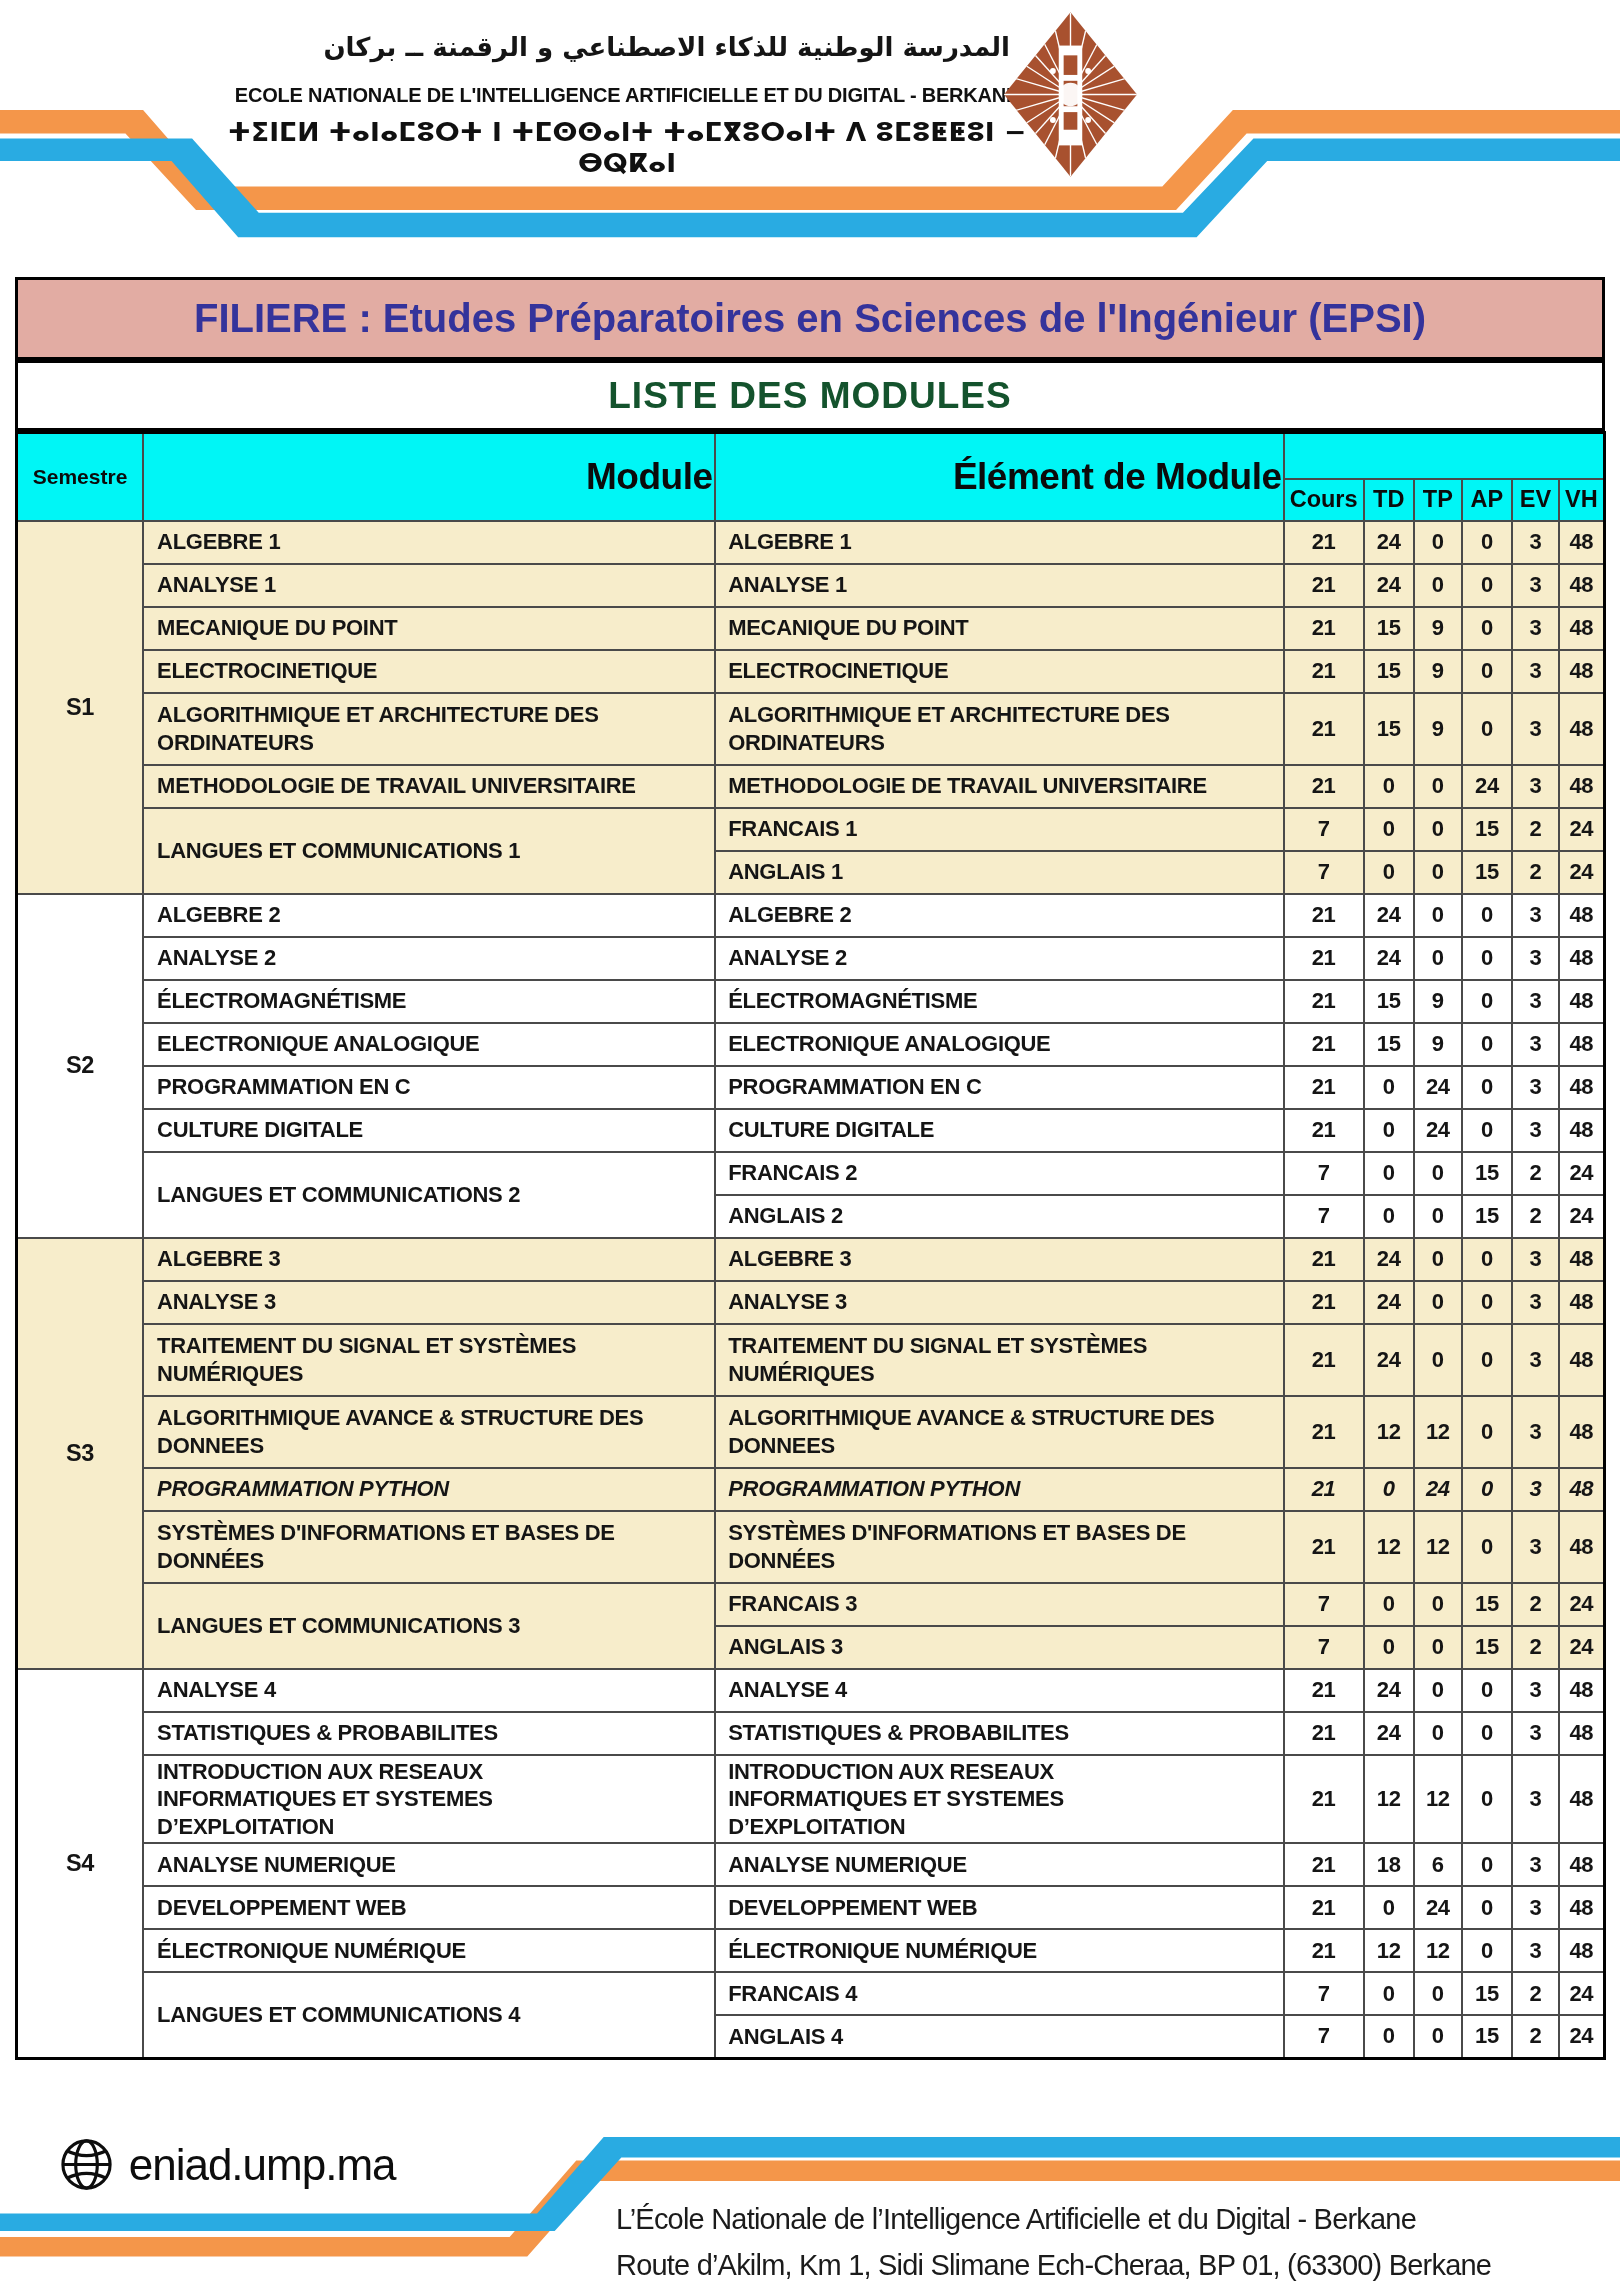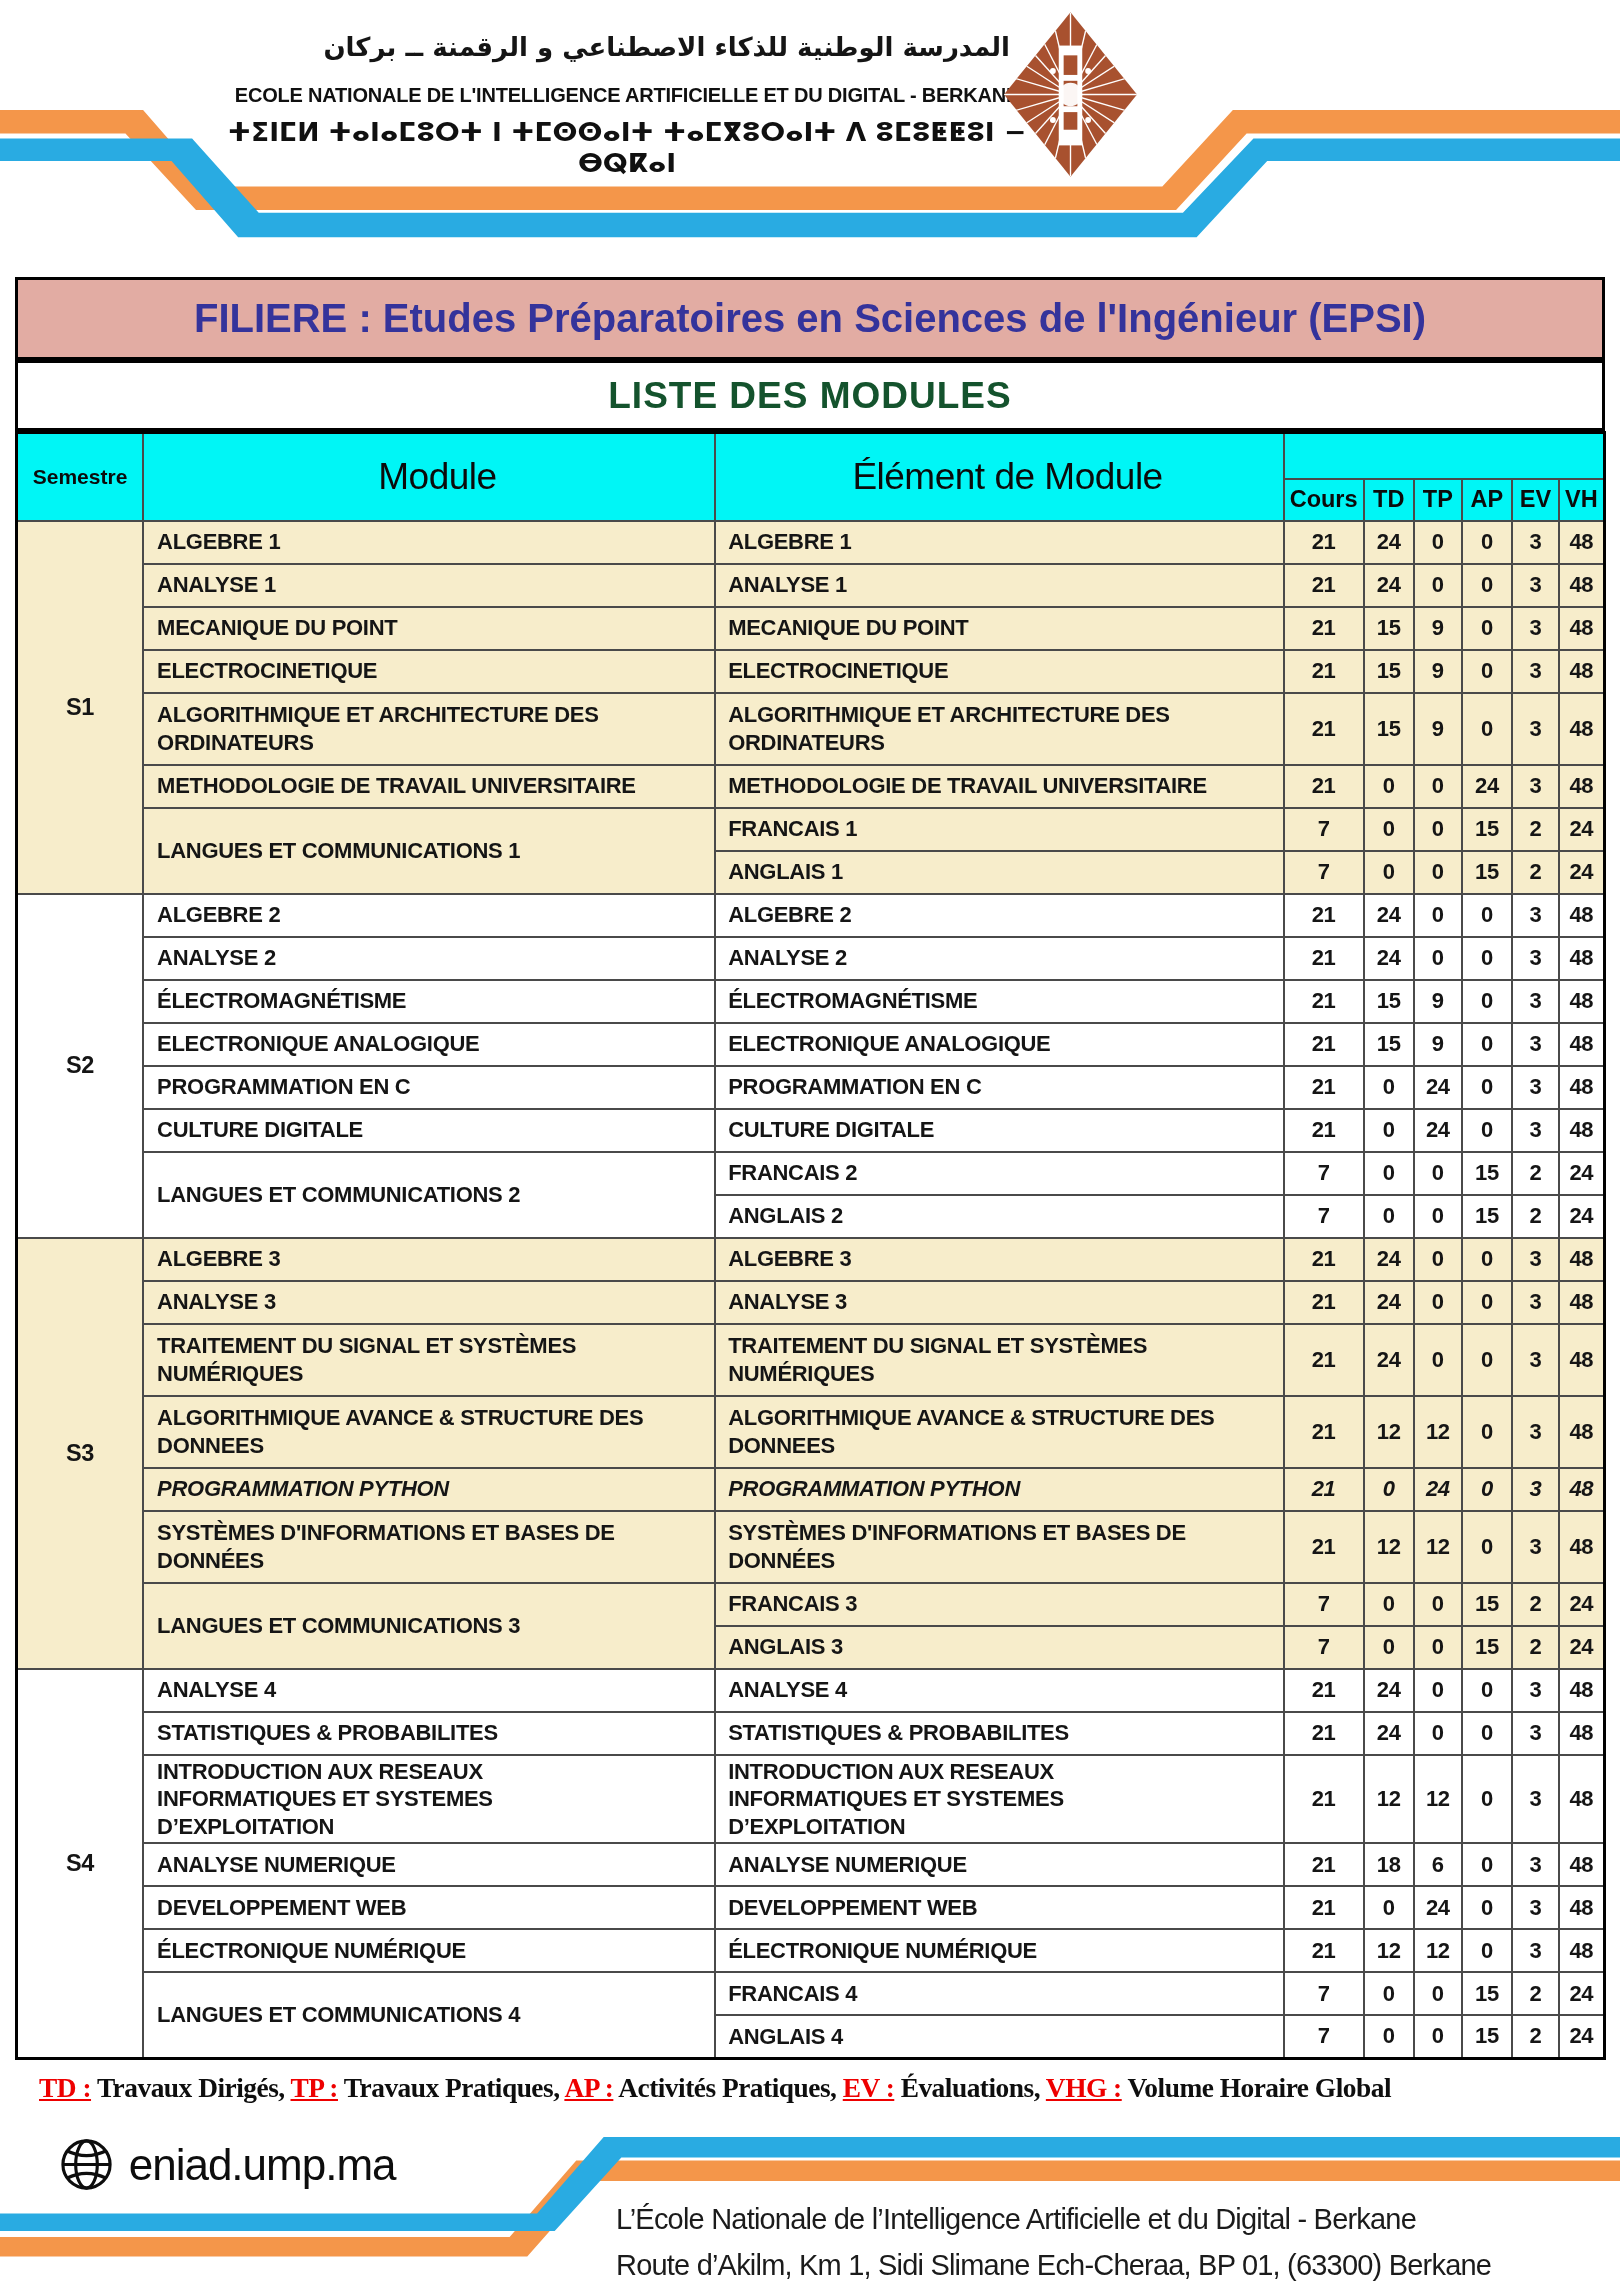--- a/index.html
+++ b/index.html
@@ -21,21 +21,21 @@
   .band-filiere{height:77px;background:#E2ACA3;}
   .band-filiere span{font-size:40px;font-weight:bold;color:#34339B;}
   .band-liste{height:65px;background:#fff;}
   .band-liste span{font-size:37px;font-weight:bold;color:#14532d;letter-spacing:1px;}
   
   table.modules{margin:0 14.7px;width:1591px;border-collapse:collapse;table-layout:fixed;
                 border:3.9px solid #000;}
   table.modules th,table.modules td{border:2px solid #4a4a4a;overflow:hidden;}
   thead th{background:#00F6F6;color:#0b0b0b;}
   .th-sem{font-size:21px;font-weight:bold;}
-  .th-big{font-size:37px;font-weight:normal;text-align:center;padding-left:18px;letter-spacing:-0.5px;}
+  .th-big{font-size:37px;font-weight:bold;text-align:right;padding-left:18px;letter-spacing:-0.5px;}
   .th-vh{font-size:23.5px;font-weight:bold;}
   .th-sub{font-size:23.5px;font-weight:bold;}
   tbody td{font-weight:bold;font-size:22px;letter-spacing:-0.3px;color:#151515;}
   td.cell-text{text-align:left;padding:2px 57px 2px 12.7px;line-height:1.25;}
   td.cell-num{text-align:center;}
   td.sem-cell{text-align:center;font-size:23.5px;}
   tr.blk-cream td{background:#F7EDCB;}
   tr.blk-white td{background:#ffffff;}
   tr.sem-start td{border-top:2.9px solid #262626;}
   
@@ -461,21 +461,20 @@
           <td class="cell-num">7</td>
           <td class="cell-num">0</td>
           <td class="cell-num">0</td>
           <td class="cell-num">15</td>
           <td class="cell-num">2</td>
           <td class="cell-num">24</td>
         </tr>
       </tbody>
   </table>
 
-  <div class="legend" id="legend"><span class="key">TD :</span><span> Travaux Dirigés, </span><span class="key">TP :</span><span> Travaux Pratiques, </span><span class="key">AP :</span><span> Activités Pratiques, </span><span class="key">EV :</span><span> Évaluations, </span><span class="key">VHG :</span><span> Volume Horaire Global </span></div>
 
   <svg class="f-ribbons" width="1620" height="166" viewBox="0 0 1653 169">
     <polygon fill="#F4964A" points="0,112 520,112 588,34 1653,34 1653,55 606,55 538,132 0,132"></polygon>
     <polygon fill="#29ABE2" points="0,88 548,88 616,10 1653,10 1653,31 634,31 566,106 0,106"></polygon>
   </svg>
   <div class="site">
     <svg width="55" height="55" viewBox="0 0 56 56">
       <g fill="none" stroke="#0d0d0d" stroke-width="3.2">
         <circle cx="28" cy="28" r="24"></circle>
         <ellipse cx="28" cy="28" rx="11" ry="24"></ellipse>

